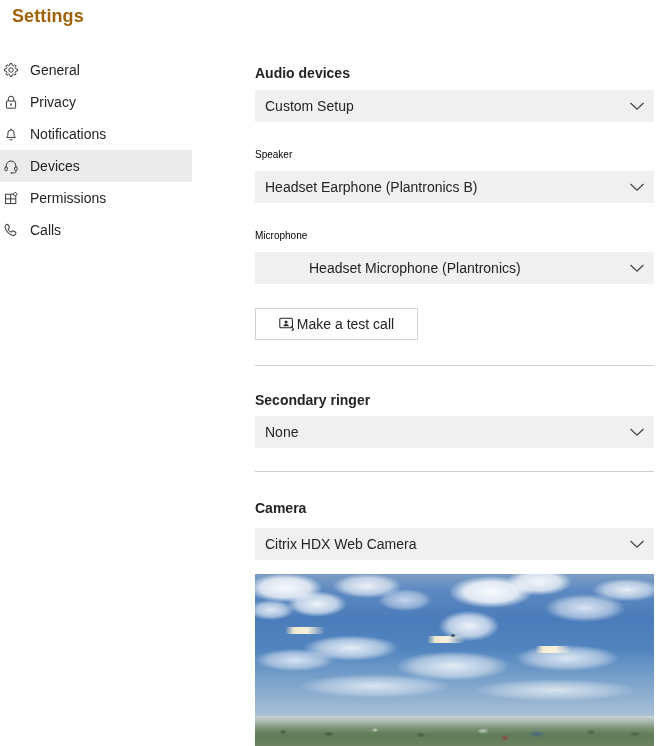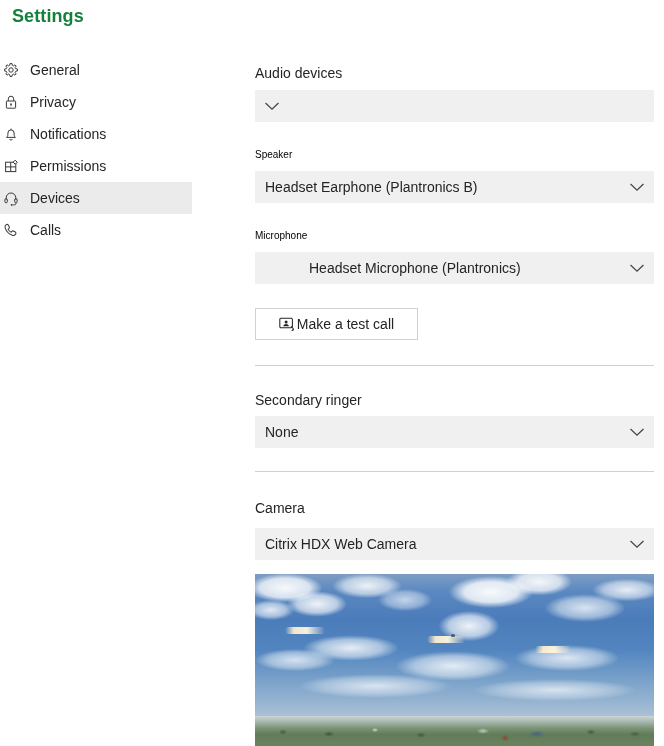--- a/index.html
+++ b/index.html
@@ -17,21 +17,21 @@
   }
 
   
   .page-title {
     position: absolute;
     left: 12px;
     top: 6px;
     font-size: 18px;
     font-weight: 600;
     letter-spacing: 0.1px;
-    color: #15803d;
+    color: #a16207;
   }
 
   
   .sidebar {
     position: absolute;
     left: 0;
     top: 54px;
     width: 192px;
   }
   .nav-item {
@@ -67,21 +67,21 @@
   
   .content {
     position: absolute;
     left: 255px;
     top: 0;
     width: 399px;
   }
 
   .section-head {
     font-size: 14px;
-    font-weight: 400;
+    font-weight: 700;
     color: #252423;
     margin: 0;
     line-height: 1;
   }
   .field-label {
     font-size: 10px;
     font-weight: 400;
     color: #000000;
     line-height: 1;
   }
@@ -269,60 +269,61 @@
     <span class="nav-icon">
       <svg width="16" height="16" viewBox="0 0 16 16" fill="none" stroke="currentColor" stroke-width="1">
         <path d="M3.6 11.4 h8.8 c-1 -0.8 -1.3 -1.6 -1.3 -3.3 V7 a3.1 3.1 0 0 0 -6.2 0 v1.1 c0 1.7 -0.3 2.5 -1.3 3.3 Z"></path>
         <path d="M6.5 13 a1.6 1.6 0 0 0 3 0" stroke-width="0.95"></path>
         <path d="M8 3.9 V2.6" stroke-width="0.95"></path>
       </svg>
     </span>
     <span class="nav-label">Notifications</span>
   </div>
 
-  <div class="nav-item">
-    <span class="nav-icon">
-      <svg width="16" height="16" viewBox="0 0 16 16" fill="none" stroke="currentColor" stroke-width="1">
-        <rect x="2.6" y="4.2" width="10.2" height="9.4"></rect>
-        <path d="M7.7 4.2 V13.6 M2.6 8.9 H12.8"></path>
-        <path d="M10.2 4.2 L12.2 2.2 L14.2 4.2 L12.2 6.2 Z" fill="#ffffff"></path>
-      </svg>
-    </span>
-    <span class="nav-label">Permissions</span>
-  </div>
-
   <div class="nav-item selected">
     <span class="nav-icon">
       <svg width="16" height="16" viewBox="0 0 16 16" fill="none" stroke="currentColor" stroke-width="1">
         <path d="M3.2 9.6 V7.8 a4.8 4.8 0 0 1 9.6 0 V9.6"></path>
         <rect x="1.9" y="8.7" width="2.4" height="4.1" rx="1.1"></rect>
         <rect x="11.7" y="8.7" width="2.4" height="4.1" rx="1.1"></rect>
         <path d="M12.9 12.9 v0.7 a1.3 1.3 0 0 1 -1.3 1.3 H9.4" stroke-width="0.9"></path>
         <circle cx="8.6" cy="14.9" r="0.85" fill="currentColor" stroke="none"></circle>
       </svg>
     </span>
     <span class="nav-label">Devices</span>
   </div>
 
   <div class="nav-item">
     <span class="nav-icon">
+      <svg width="16" height="16" viewBox="0 0 16 16" fill="none" stroke="currentColor" stroke-width="1">
+        <rect x="2.6" y="4.2" width="10.2" height="9.4"></rect>
+        <path d="M7.7 4.2 V13.6 M2.6 8.9 H12.8"></path>
+        <path d="M10.2 4.2 L12.2 2.2 L14.2 4.2 L12.2 6.2 Z" fill="#ffffff"></path>
+      </svg>
+    </span>
+    <span class="nav-label">Permissions</span>
+  </div>
+
+  <div class="nav-item">
+    <span class="nav-icon">
       <svg width="16" height="16" viewBox="0 0 16 16" fill="none" stroke="currentColor" stroke-width="1.05">
         <path d="M3.3 2.6 c1.1 -0.6 1.8 0 2.2 0.8 l0.8 1.6 c0.3 0.7 0.1 1.2 -0.5 1.6 l-0.7 0.5 c0.5 1.4 1.7 2.6 3.1 3.1 l0.5 -0.7 c0.4 -0.6 0.9 -0.8 1.6 -0.5 l1.6 0.8 c0.8 0.4 1.4 1.1 0.8 2.2 -0.6 1.1 -2 1.7 -3.4 1.2 -3 -1.1 -6 -4.1 -7.1 -7.1 -0.5 -1.4 0.1 -2.8 1.1 -3.5 Z"></path>
       </svg>
     </span>
     <span class="nav-label">Calls</span>
   </div>
 
 </nav>
 
 <main class="content">
 
   <div style="position:absolute; left:0; top:66px;" class="section-head">Audio devices</div>
 
   <div class="dropdown" style="position:absolute; left:0; top:90px;">
+    <span class="dd-value">Custom Setup</span>
     <span class="chev">
       <svg width="14" height="9" viewBox="0 0 14 9" fill="none" stroke="currentColor" stroke-width="1.3" stroke-linecap="square">
         <path d="M1 1.4 L7 7.2 L13 1.4"></path>
       </svg>
     </span>
   </div>
 
   <div class="field-label" style="position:absolute; left:0; top:150px;">Speaker</div>
 
   <div class="dropdown" style="position:absolute; left:0; top:171px;">

